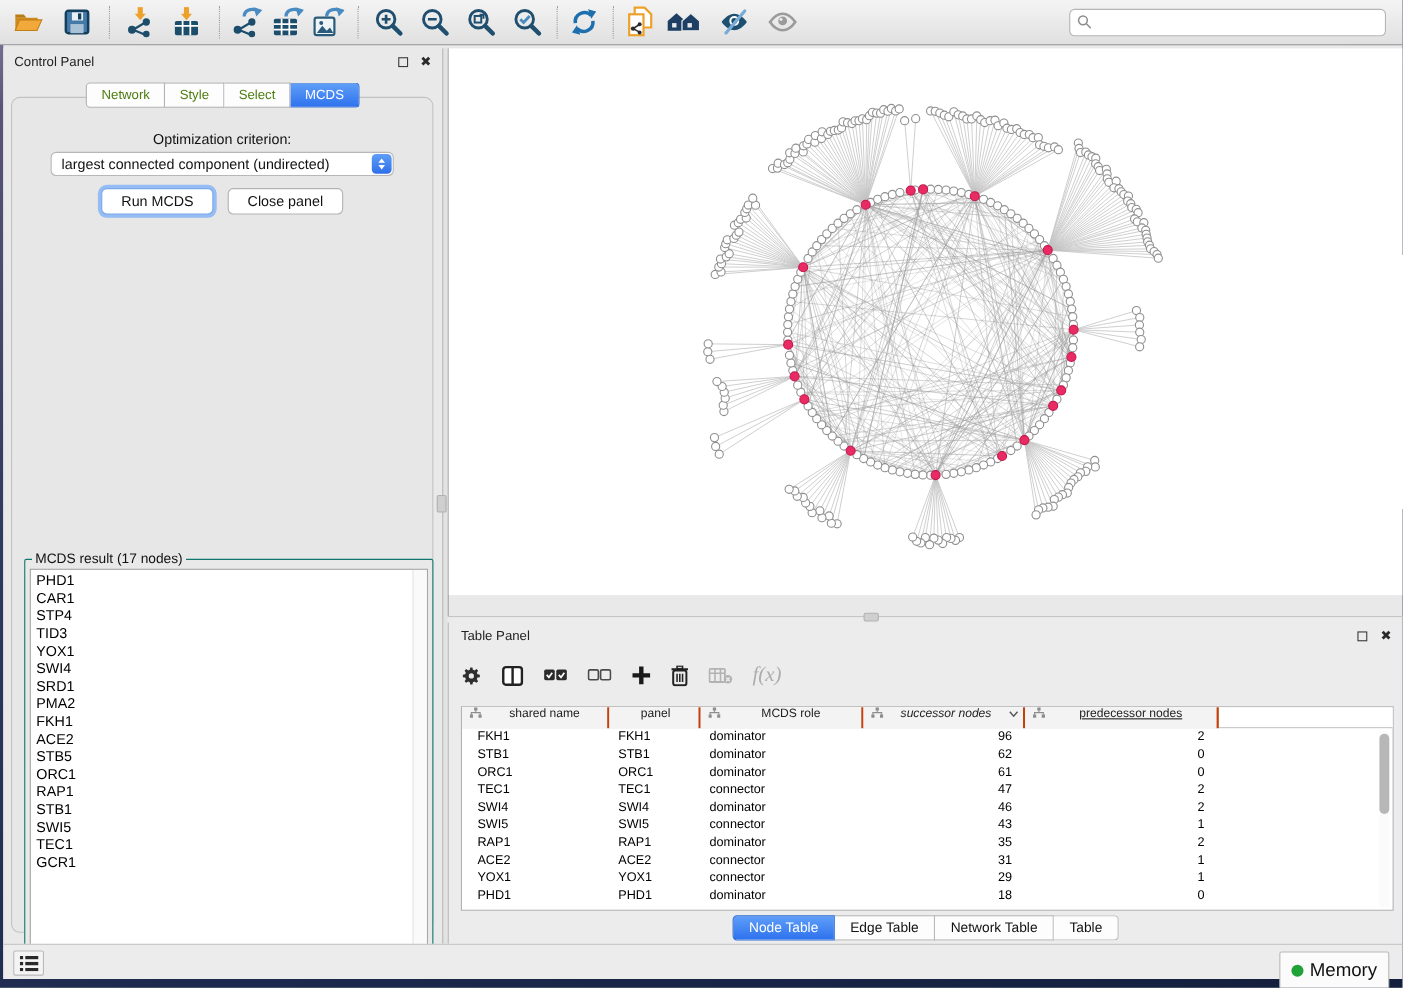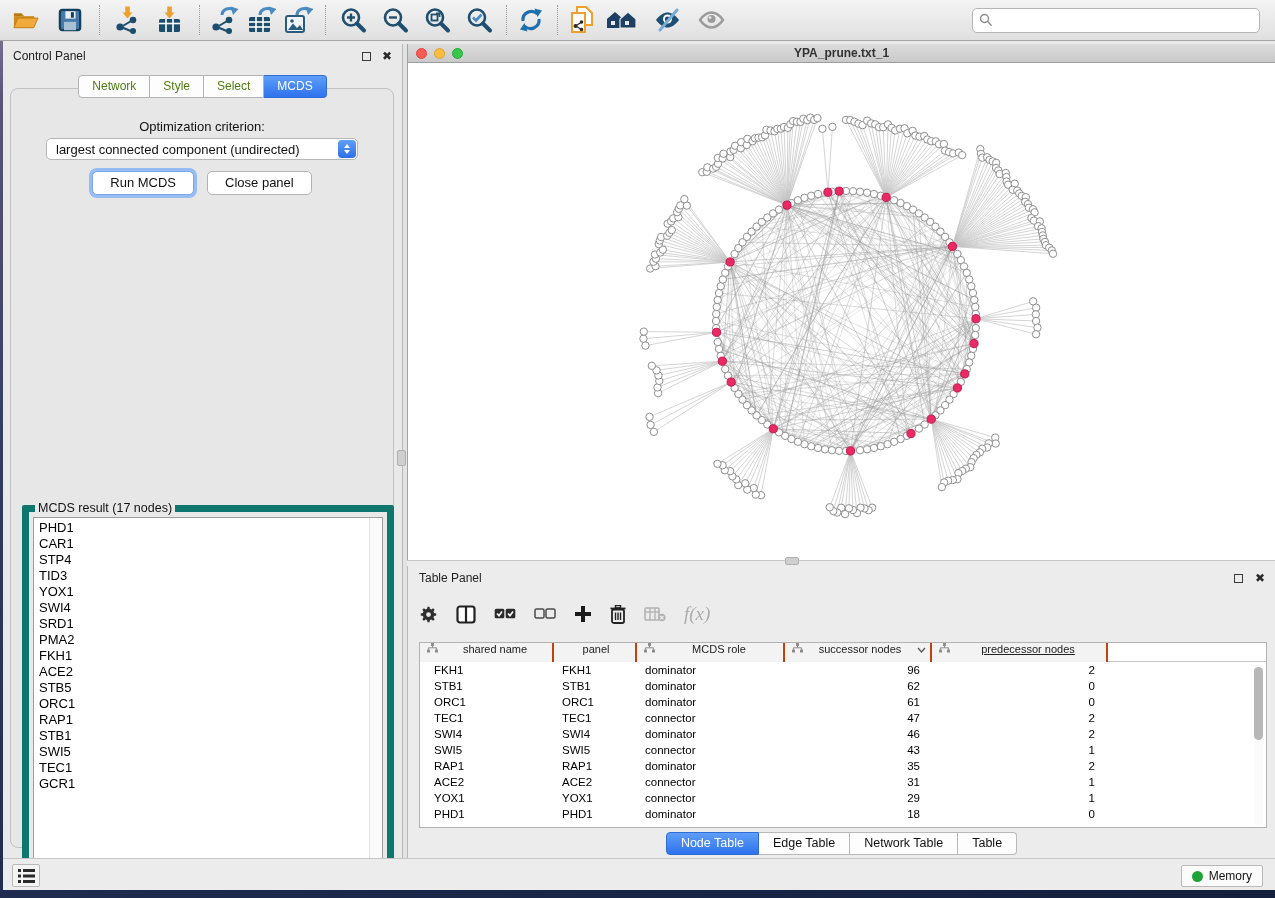--- a/index.html
+++ b/index.html
@@ -62,21 +62,21 @@
   .dd-stepper .up { width:0; height:0; border-left:3.5px solid transparent; border-right:3.5px solid transparent; border-bottom:4px solid #fff; }
   .dd-stepper .dn { width:0; height:0; border-left:3.5px solid transparent; border-right:3.5px solid transparent; border-top:4px solid #fff; }
   .btnrow { position:absolute; left:0; top:82px; width:100%; display:flex; justify-content:center; gap:13px; }
   .pbtn {
     background:#fff; border:1px solid #b3b3b3; border-radius:5px; font-size:13px; color:#111;
     padding:3px 17px 4px; cursor:default; font-family:"Liberation Sans","DejaVu Sans",sans-serif;
   }
   .pbtn.focusring { box-shadow:0 0 0 3px rgba(106,165,250,0.65); border-color:#7aa8e8; }
   fieldset.mcds {
     position:absolute; left:11px; top:412px; width:372px; height:383px;
-    border:7px solid #0f766e; border-radius:2px; padding:2px 4px 6px 4px; background:#e9e9e9;
+    border:1px solid #0f766e; border-radius:2px; padding:2px 4px 6px 4px; background:#e9e9e9;
   }
   fieldset.mcds legend { font-size:12.5px; color:#111; padding:0 3px; margin-left:2px; }
   .mcdslist {
     width:100%; height:100%; background:#fff; border:1px solid #9e9e9e; position:relative;
     overflow:hidden; padding:2px 0 0 5px; font-size:13px; line-height:16px; color:#000;
   }
   .mcdslist .sb { position:absolute; right:0; top:0; width:13px; height:100%; background:#fafafa; border-left:1px solid #e4e4e4; }
   .vdiv { position:absolute; left:399px; top:3px; width:5px; height:814px; background:#e3e3e3; border-left:1px solid #b8b8b8; }
   .vdiv .handle { position:absolute; left:-6px; top:406px; width:9px; height:16px; background:#cfcfcf; border:1px solid #b0b0b0; border-radius:2px; }
   
@@ -119,22 +119,22 @@
   .btab:first-child { border-left-width:1px; border-radius:4px 0 0 4px; }
   .btab:last-child { border-radius:0 4px 4px 0; }
   .btab.active { background:linear-gradient(#5f9ef8,#2e72ee); border-color:#2e6cd8; color:#fff; }
   
   .statusbar { position:absolute; left:0; top:817px; width:1272px; height:32px; background:#ececec; border-top:1px solid #c6c6c6; }
   .listbtn {
     position:absolute; left:9px; top:5px; width:28px; height:23px; background:#f4f4f4;
     border:1px solid #b9b9b9; border-radius:2px; display:flex; align-items:center; justify-content:center;
   }
   .membtn {
-    position:absolute; right:12px; top:6px; height:22px; background:#fbfbfb; border:1px solid #b9b9b9;
-    border-radius:2px; display:flex; align-items:center; gap:6px; padding:0 10px; font-size:12px; color:#111;
+    position:absolute; right:12px; top:6px; height:34px; background:#fbfbfb; border:1px solid #b9b9b9;
+    border-radius:2px; display:flex; align-items:center; gap:6px; padding:0 10px; font-size:17px; color:#111;
   }
   .memdot { width:11px; height:11px; border-radius:50%; background:#1fa337; }
 </style>
 </head>
 <body>
 
 <div class="toolbar">
   <div class="tbtn" style="margin-left:12px">
       <svg width="27" height="24" viewBox="0 0 28 24">
         <path d="M2 5h8l2.5 3H2z" fill="#b97a12"></path>
@@ -357,28 +357,20 @@
           </div>
       </fieldset>
     </div>
   </div>
 
   <div class="vdiv">
       <div class="handle"></div>
     </div>
 
   <div class="netwin">
-    <div class="net-titlebar">
-      <div class="lights">
-        <span class="light red"></span>
-        <span class="light yellow"></span>
-        <span class="light green"></span>
-      </div>
-      <span>YPA_prune.txt_1</span>
-    </div>
     <div class="netcanvas" id="netcanvas">
         <svg width="868" height="497">
           <g>
             <line x1="378.9812350338589" y1="142.16915185551218" x2="370.97799856698714" y2="369.3914329017866" stroke="#9a9a9a" stroke-width="0.7" stroke-opacity="0.4144871676992625"></line>
             <line x1="378.9812350338589" y1="142.16915185551218" x2="330.4004302396042" y2="185.04568150289035" stroke="#9a9a9a" stroke-width="0.7" stroke-opacity="0.4809202124318108"></line>
             <line x1="378.9812350338589" y1="142.16915185551218" x2="549.3914329017866" y2="190.97799856698717" stroke="#9a9a9a" stroke-width="0.7" stroke-opacity="0.43797776265535504"></line>
             <line x1="378.9812350338589" y1="142.16915185551218" x2="567.809343800646" y2="265.03805811610425" stroke="#9a9a9a" stroke-width="0.7" stroke-opacity="0.46742339618038387"></line>
             <line x1="378.9812350338589" y1="142.16915185551218" x2="334.5079014582663" y2="179.32735202481058" stroke="#9a9a9a" stroke-width="0.7" stroke-opacity="0.42169511653017255"></line>
             <line x1="378.9812350338589" y1="142.16915185551218" x2="566.2874479303985" y2="236.9683404481406" stroke="#9a9a9a" stroke-width="0.7" stroke-opacity="0.5446176500478759"></line>
             <line x1="378.9812350338589" y1="142.16915185551218" x2="308.1906561993539" y2="265.03805811610437" stroke="#9a9a9a" stroke-width="0.7" stroke-opacity="0.37210045402869585"></line>
@@ -1293,21 +1285,21 @@
             <span><svg width="11" height="10" viewBox="0 0 11 10">
                 <g fill="#8d8d8d">
                   <rect x="4" y="0" width="3" height="3"></rect>
                   <rect x="0" y="6.5" width="3" height="3"></rect>
                   <rect x="8" y="6.5" width="3" height="3"></rect>
                 </g>
                 <path d="M5.5 3v1.8M1.5 6.5V4.8h8v1.7" stroke="#8d8d8d" fill="none" stroke-width="1"></path>
               </svg></span>
             <span class="lbl">MCDS role</span>
           </div>
-          <div class="thcell" style="width: 147px;">
+          <div class="thcell" style="width: 147px; font-style: italic;">
             <span><svg width="11" height="10" viewBox="0 0 11 10">
                 <g fill="#8d8d8d">
                   <rect x="4" y="0" width="3" height="3"></rect>
                   <rect x="0" y="6.5" width="3" height="3"></rect>
                   <rect x="8" y="6.5" width="3" height="3"></rect>
                 </g>
                 <path d="M5.5 3v1.8M1.5 6.5V4.8h8v1.7" stroke="#8d8d8d" fill="none" stroke-width="1"></path>
               </svg></span>
             <span class="lbl">successor nodes</span>
             <span><svg width="9" height="6" viewBox="0 0 9 6">

